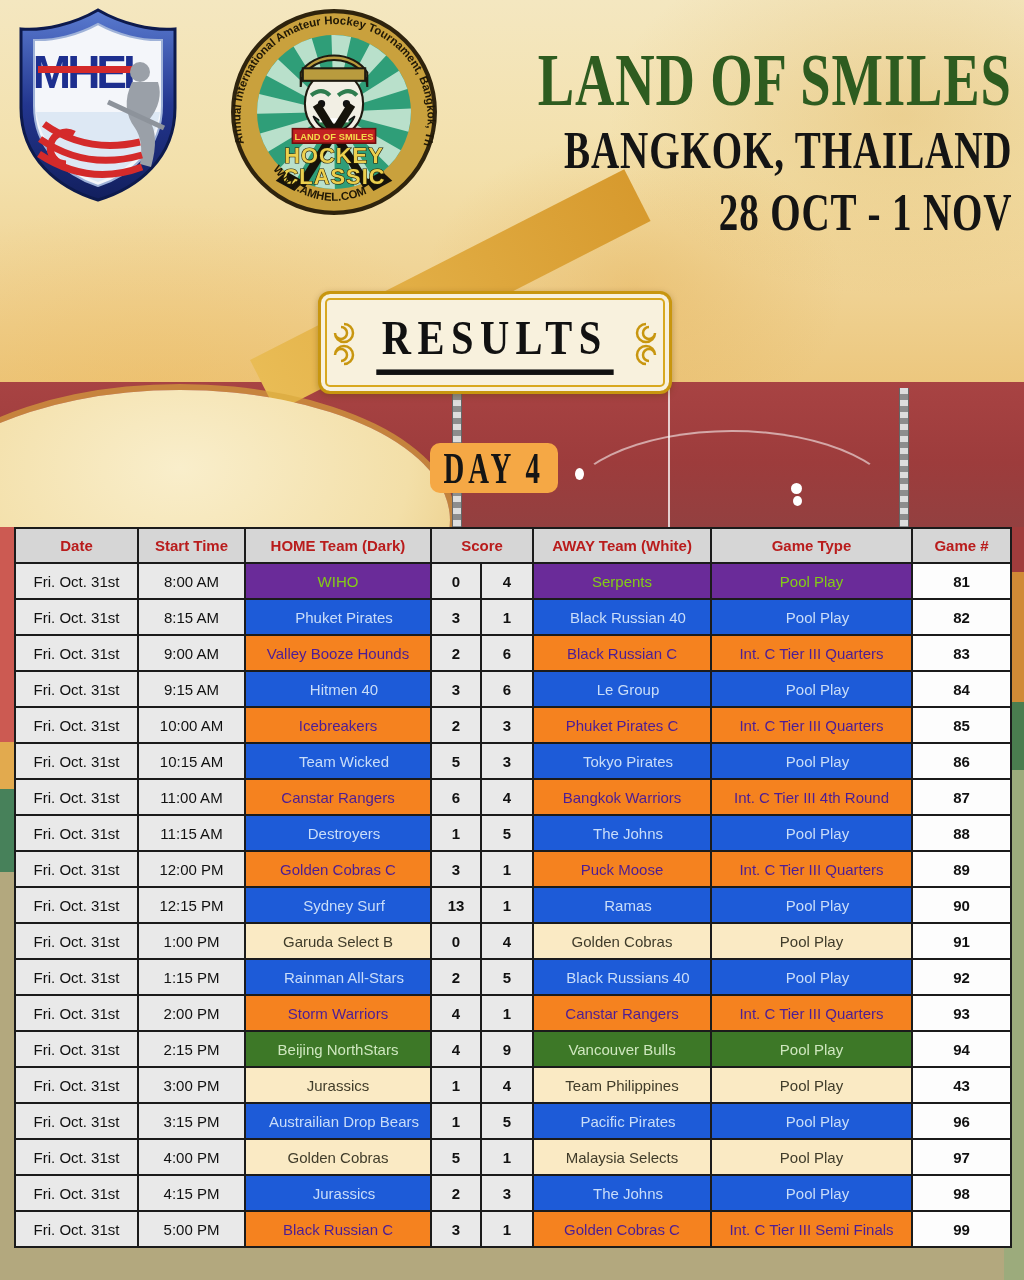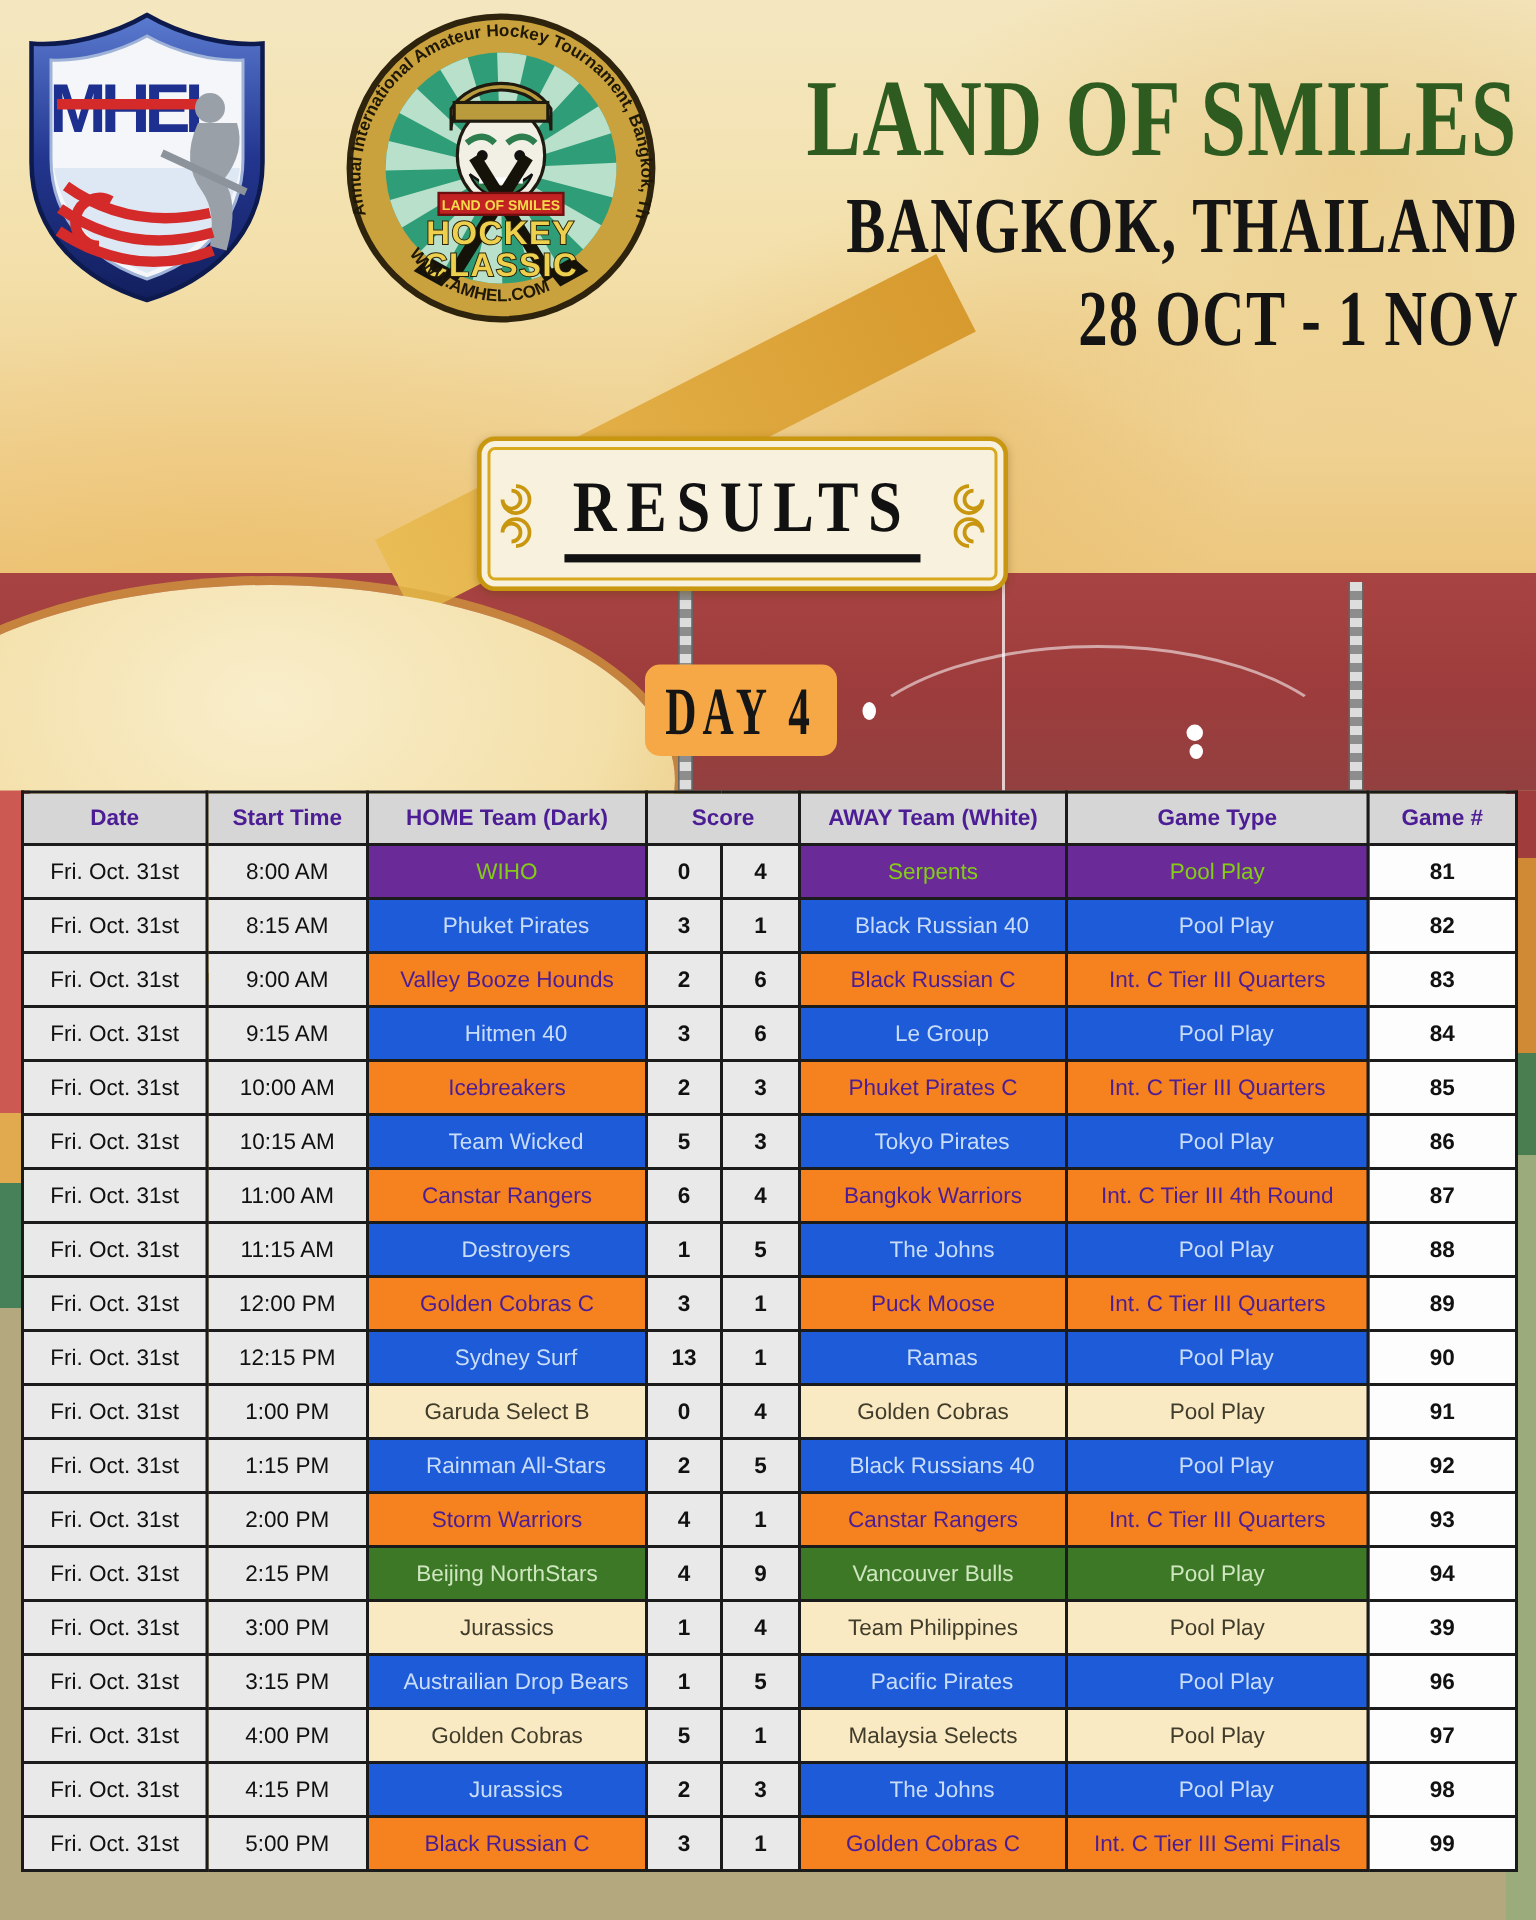--- a/index.html
+++ b/index.html
@@ -50,33 +50,33 @@
   .banner{position:absolute;left:318px;top:291px;width:348px;height:97px;background:#f8f1dd;
     border:3px solid #c8960f;border-radius:12px;box-shadow:inset 0 0 0 4px #f8f1dd, inset 0 0 0 6px #d8a81f, 0 2px 6px rgba(90,60,0,.35);
     display:flex;align-items:center;justify-content:center;}
   .banner-label{font-family:"Liberation Serif",serif;font-weight:700;font-size:44px;color:#111;
     letter-spacing:7px;border-bottom:5px solid #111;padding:0 6px 3px 6px;
     transform:scale(.92,1.1);}
   .banner-orn{position:absolute;top:28px;}
   .banner-orn.left{left:8px;} .banner-orn.right{right:8px;transform:scaleX(-1);}
 
   
-  .day-badge{position:absolute;left:430px;top:443px;width:128px;height:61px;background:#f5a845;
+  .day-badge{position:absolute;left:430px;top:443px;width:128px;height:50px;background:#f5a845;
     border-radius:10px;display:flex;align-items:center;justify-content:center;}
   .day-badge span{font-family:"Liberation Serif",serif;font-weight:700;font-size:36px;color:#151515;
     letter-spacing:5px;transform:scale(.8,1.25);}
 
   
   table.results{position:absolute;left:14px;top:527px;width:996px;border-collapse:collapse;
     table-layout:fixed;font-size:15px;}
   .results th,.results td{border:2px solid #1b1b1b;text-align:center;vertical-align:middle;
     padding:2px 4px;overflow:hidden;}
   .results thead tr{height:35px;}
   .results tbody tr{height:36px;}
-  .results th{background:#d6d6d6;color:#4c1d95;font-weight:700;font-size:15px;}
+  .results th{background:#d6d6d6;color:#b91c1c;font-weight:700;font-size:15px;}
   td.light{background:#e9e9e9;color:#111;}
   td.score{font-weight:700;}
   td.gamenum{background:#fdfdfd;color:#111;font-weight:700;}
   td.purple{background:#6a2b99;color:#84cc16;}
   td.blue{background:#1d5bd8;color:#c9ddf9;padding-left:16px;}
   td.orange{background:#f5821f;color:#4c1d95;}
   td.green{background:#3d7827;color:#cfe7bf;margin-left:24px;}
   td.cream{background:#faeac4;color:#403c2a;}
 </style>
 </head>
@@ -342,21 +342,21 @@
           <td class="gamenum">94</td>
         </tr>
         <tr>
           <td class="light">Fri. Oct. 31st</td>
           <td class="light">3:00 PM</td>
           <td class="cream">Jurassics</td>
           <td class="light score">1</td>
           <td class="light score">4</td>
           <td class="cream">Team Philippines</td>
           <td class="cream">Pool Play</td>
-          <td class="gamenum">39</td>
+          <td class="gamenum">43</td>
         </tr>
         <tr>
           <td class="light">Fri. Oct. 31st</td>
           <td class="light">3:15 PM</td>
           <td class="blue">Austrailian Drop Bears</td>
           <td class="light score">1</td>
           <td class="light score">5</td>
           <td class="blue">Pacific Pirates</td>
           <td class="blue">Pool Play</td>
           <td class="gamenum">96</td>

